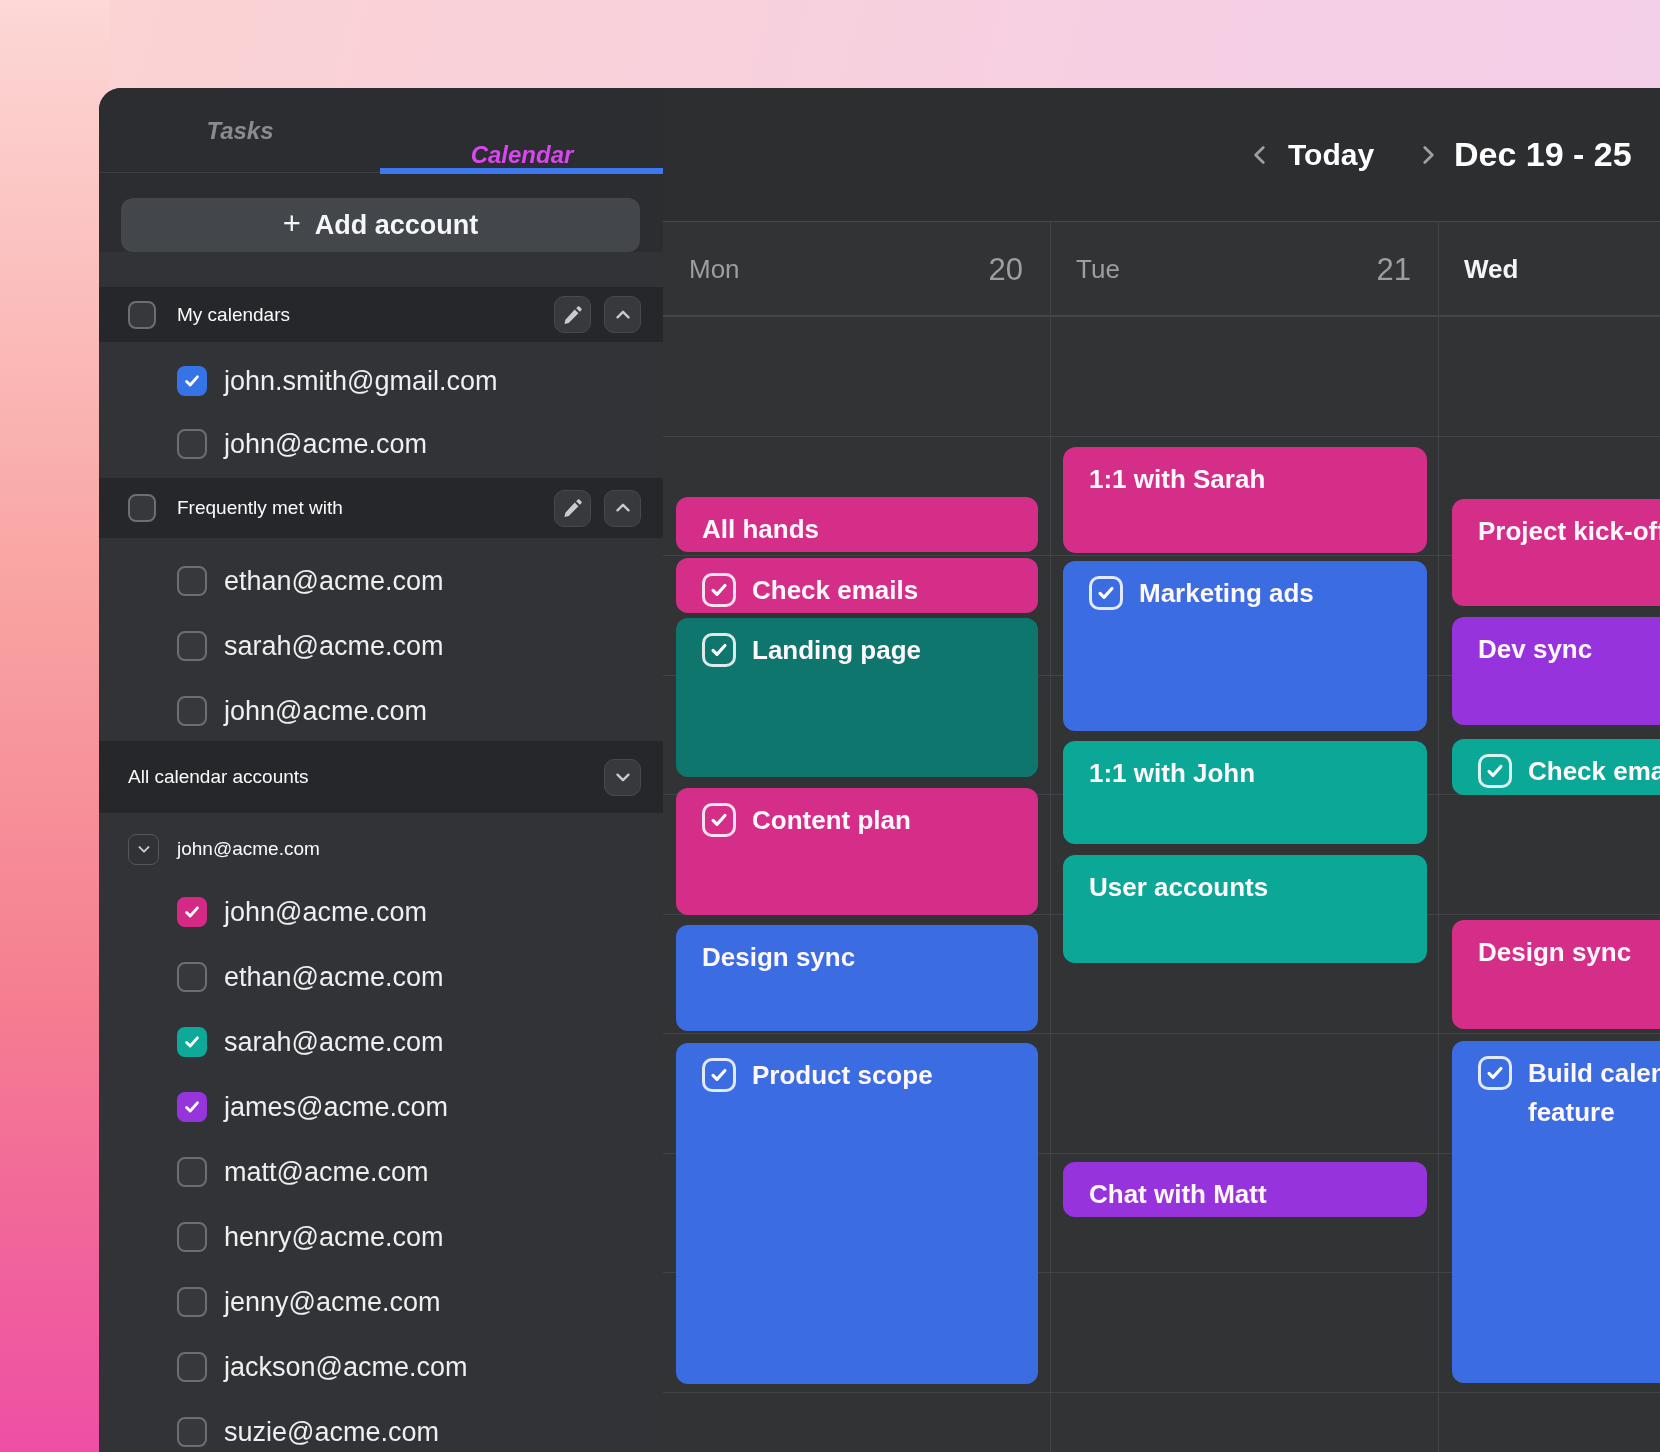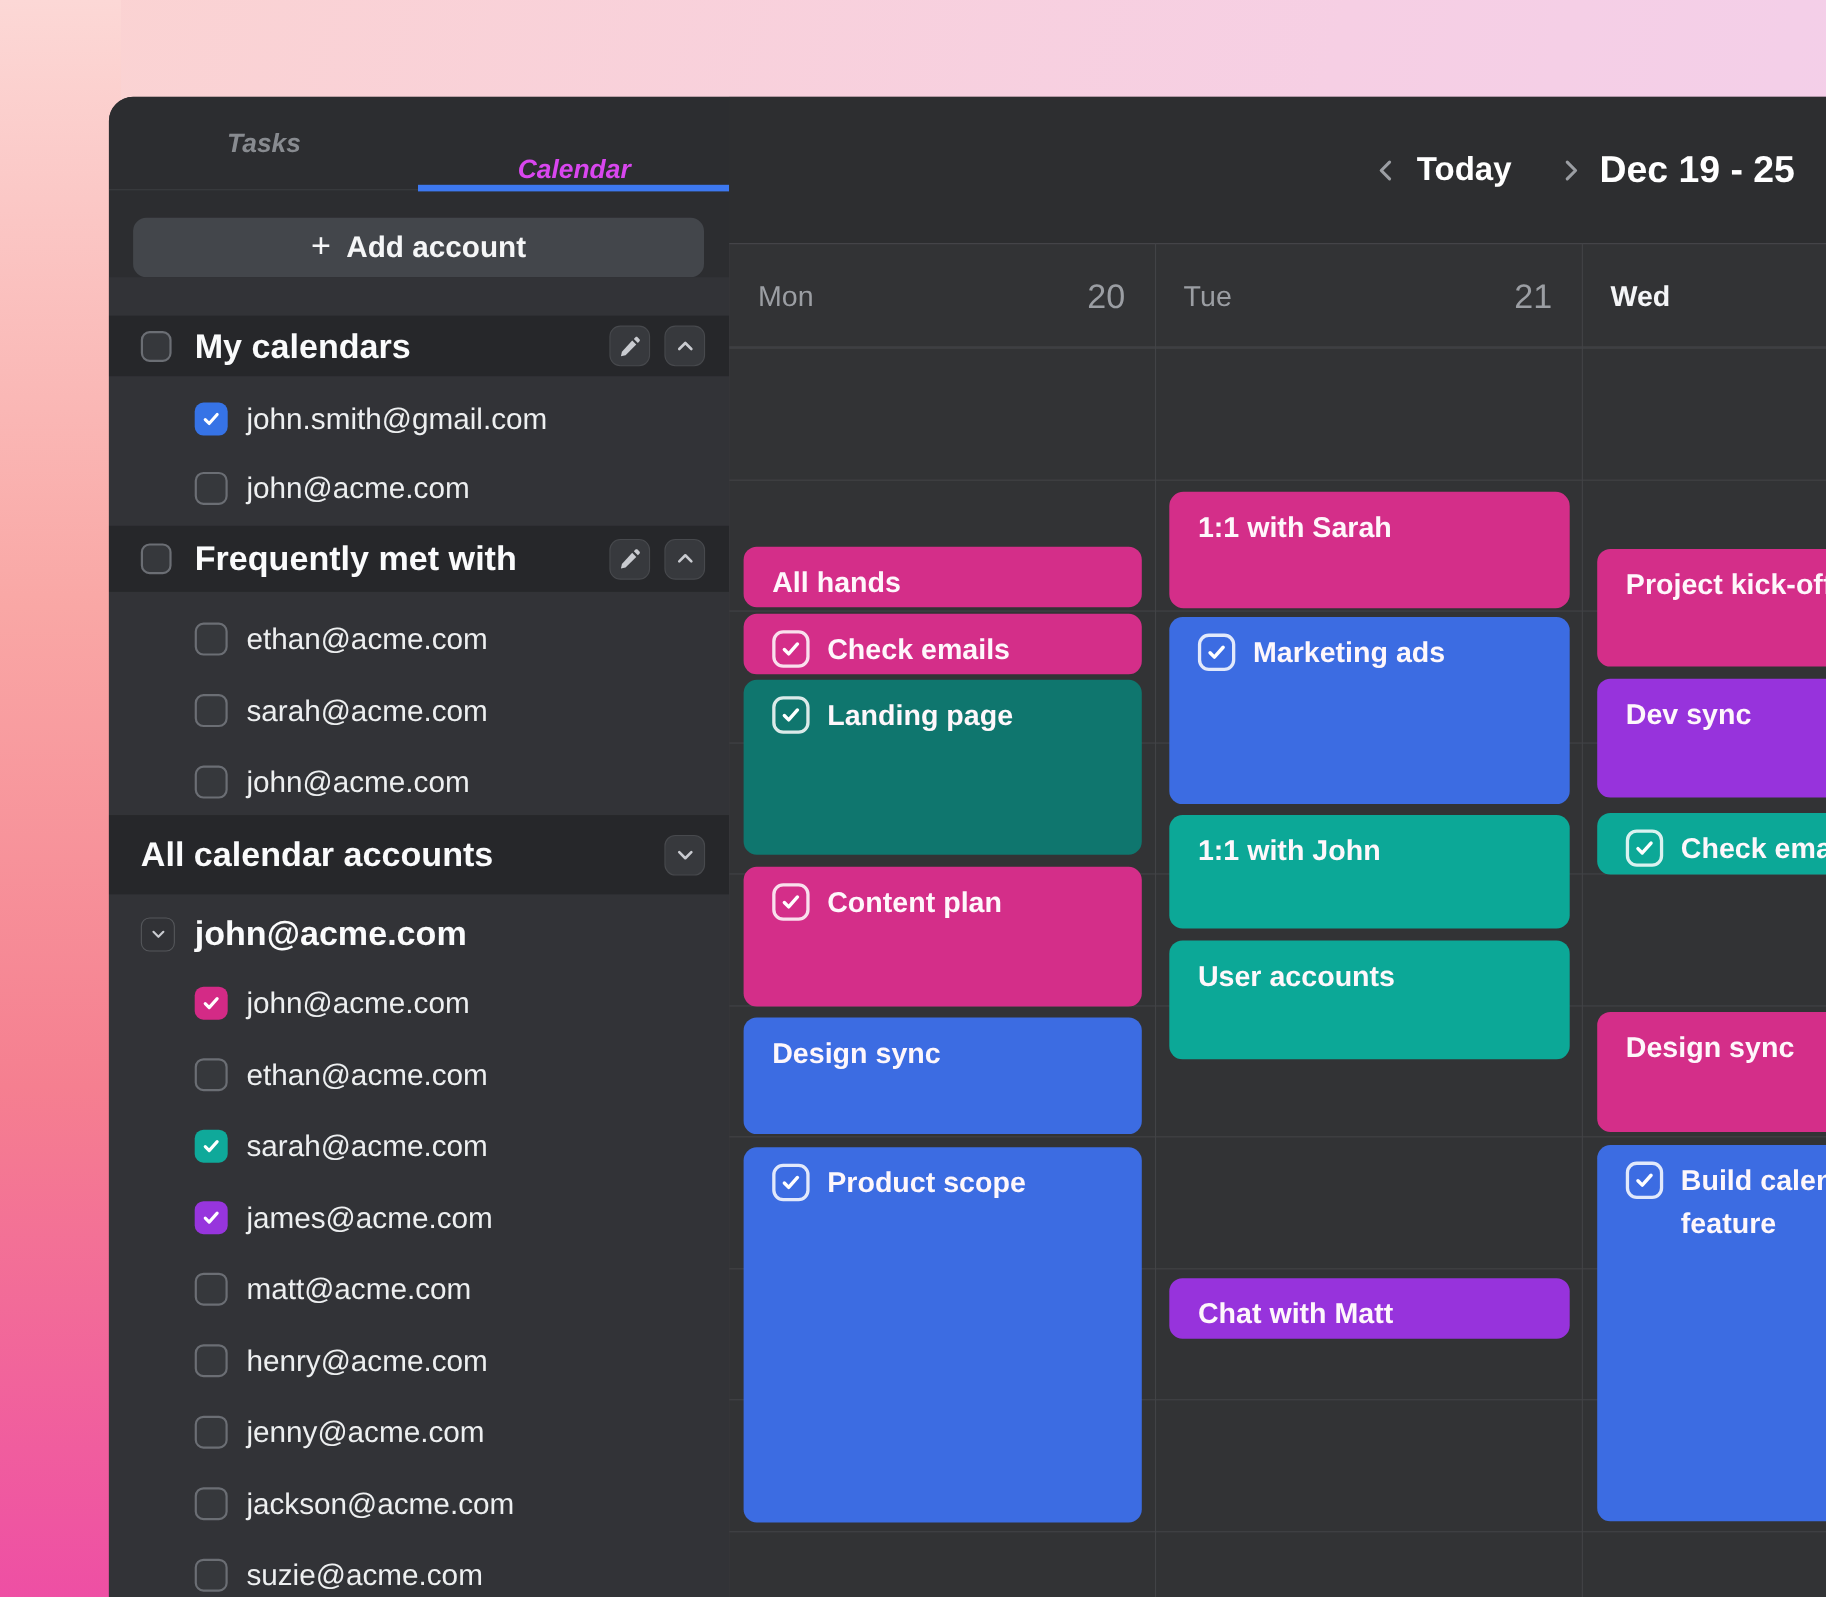--- a/index.html
+++ b/index.html
@@ -26,21 +26,21 @@
   .tab-underline{ position:absolute; left:281px; top:80px; width:283px; height:6px; background:#3d78f0; }
   .add-account{
     position:absolute; left:22px; top:110px; width:519px; height:54px; background:#43464b;
     border:none; border-radius:12px; color:#f5f6f7; font-size:27px; font-weight:600;
     font-family:inherit; display:flex; align-items:center; justify-content:center; gap:14px; cursor:pointer;
   }
   .add-account .plus{ font-size:31px; font-weight:400; line-height:1; margin-top:-3px; }
   .cal-list{ position:absolute; left:0; top:164px; right:0; bottom:0; background:#323337; }
   .side-row{ position:absolute; left:0; width:564px; display:flex; align-items:center; }
   .side-row.band{ background:#26272a; }
-  .side-title{ font-size:31px; font-weight:700; color:#fafbfc; }
+  .side-title{ font-size:19px; font-weight:400; color:#fafbfc; }
   .side-label{ font-size:27px; font-weight:400; color:#edeff0; }
   .cbox{ width:30px; height:30px; border-radius:8px; border:2px solid #6b6e74; background:#36383c; flex:none;
          display:flex; align-items:center; justify-content:center; cursor:pointer; }
   .cbox.checked{ border:none; }
   .cbox svg{ width:20px; height:20px; }
   .side-btns{ margin-left:auto; margin-right:22px; display:flex; gap:13px; }
   .icon-btn{ width:37px; height:37px; border-radius:10px; background:#37393d; border:1px solid #47494d;
              display:flex; align-items:center; justify-content:center; cursor:pointer; }
   .icon-btn svg{ width:22px; height:22px; }
   .acct-toggle{ width:31px; height:31px; border-radius:8px; background:#313236; border:1px solid #55575b;

